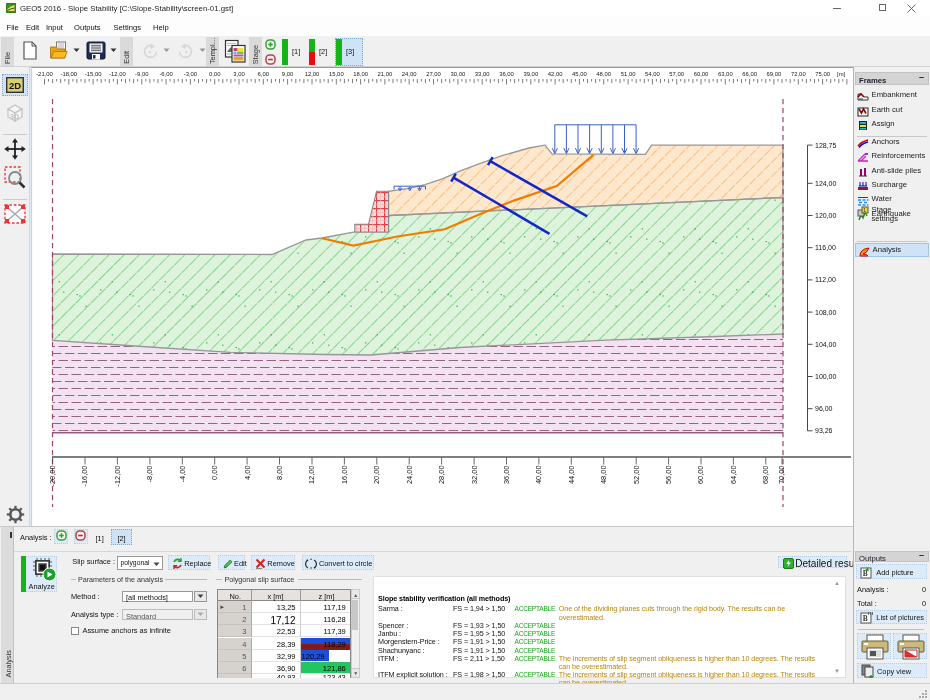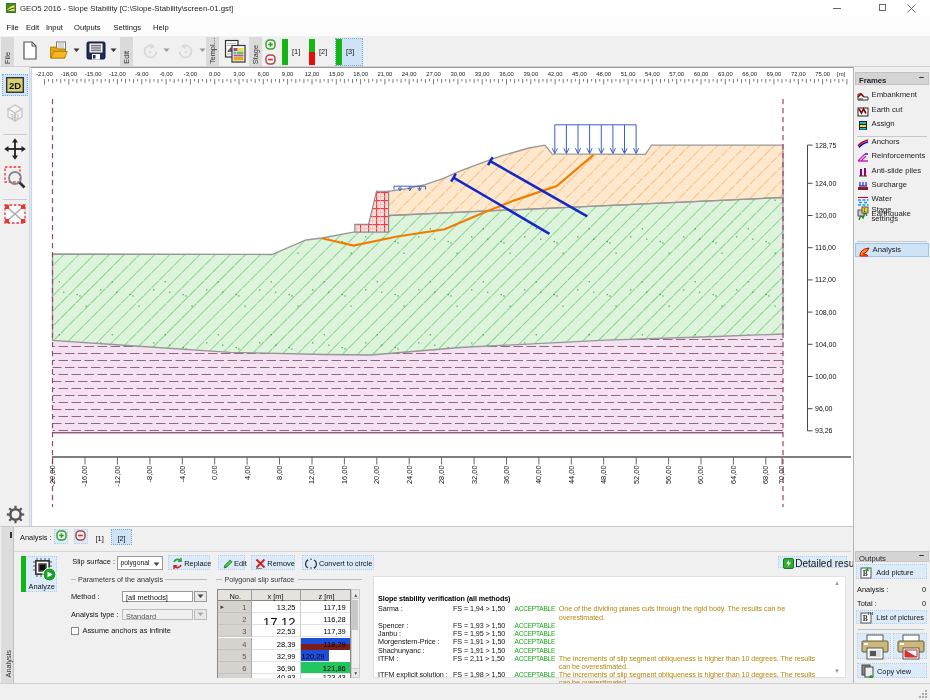--- a/index.html
+++ b/index.html
@@ -894,21 +894,21 @@
     </div>
 <div style="position:absolute;left:83px;top:0;width:49.3px;height:12.1px;background:#fff;border-bottom:1px solid #e2e2e2">
       <span style="position:absolute;right:4px;top:2px;font-size:7.5px;color:#000">117,19</span>
     </div>
 </div>
 <div style="position:absolute;left:217.5px;top:613.3px;width:132.3px;height:12.1px">
 <div style="position:absolute;left:0;top:0;width:34px;height:12.1px;background:#d6d3ce;border-right:1px solid #aaa;border-bottom:1px solid #c6c3be">
       <span style="position:absolute;right:4px;top:2px;font-size:7.5px;color:#555">2</span>
     </div>
 <div style="position:absolute;left:34px;top:0;width:49px;height:12.1px;background:#fff;border-right:1px solid #ccc;border-bottom:1px solid #e2e2e2">
-      <span style="position:absolute;right:4px;top:2px;font-size:13px;color:#000">17,12</span>
+      <span style="position:absolute;right:4px;top:2px;font-size:10px;color:#000">17,12</span>
     </div>
 <div style="position:absolute;left:83px;top:0;width:49.3px;height:12.1px;background:#fff;border-bottom:1px solid #e2e2e2">
       <span style="position:absolute;right:4px;top:2px;font-size:7.5px;color:#000">116,28</span>
     </div>
 </div>
 <div style="position:absolute;left:217.5px;top:625.4px;width:132.3px;height:12.1px">
 <div style="position:absolute;left:0;top:0;width:34px;height:12.1px;background:#d6d3ce;border-right:1px solid #aaa;border-bottom:1px solid #c6c3be">
       <span style="position:absolute;right:4px;top:2px;font-size:7.5px;color:#555">3</span>
     </div>
 <div style="position:absolute;left:34px;top:0;width:49px;height:12.1px;background:#fff;border-right:1px solid #ccc;border-bottom:1px solid #e2e2e2">

